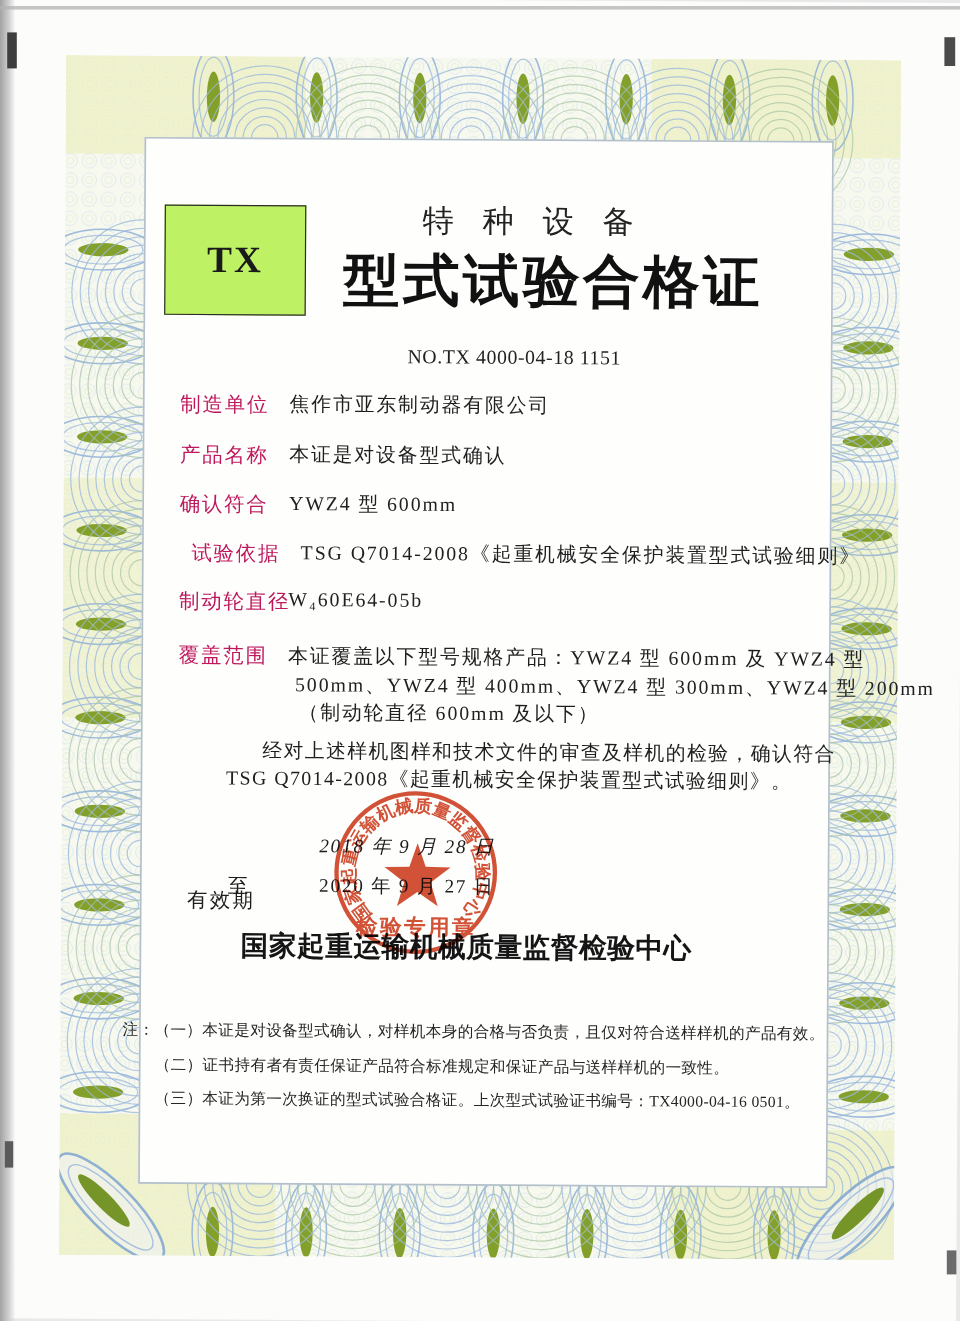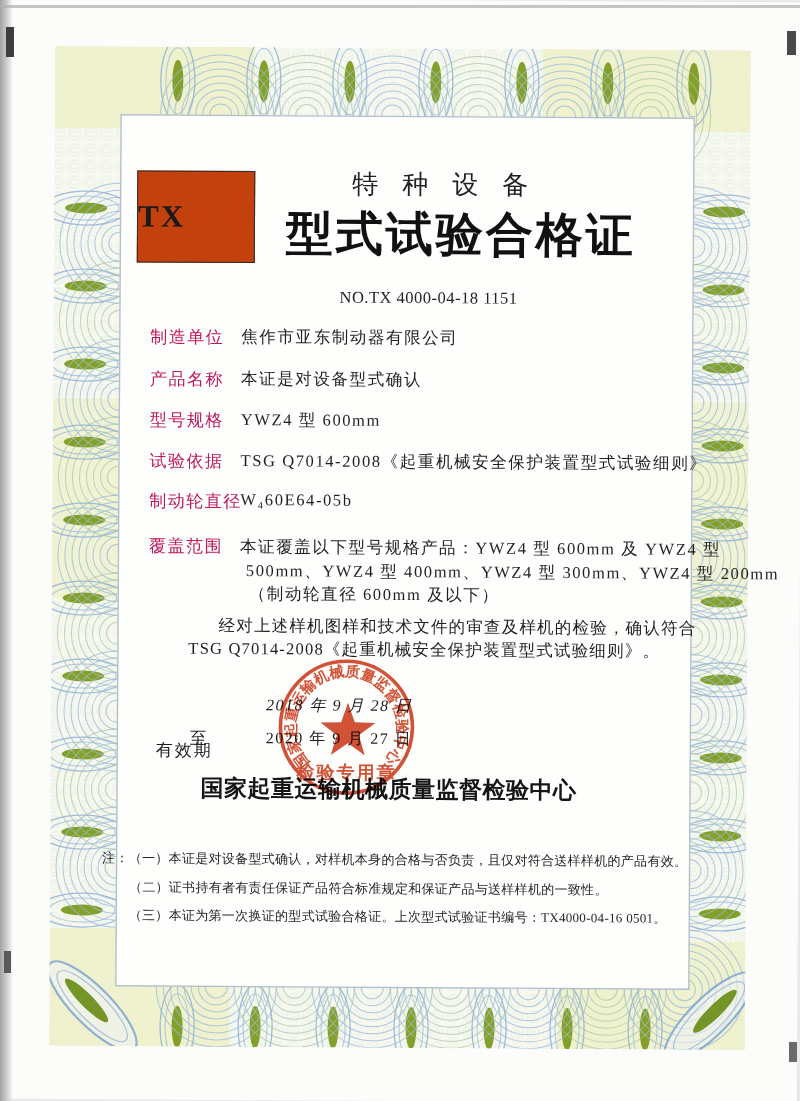--- a/index.html
+++ b/index.html
@@ -19,35 +19,35 @@
     background:linear-gradient(to right,#a2a2a2,#cfcfcf 55%,rgba(230,230,230,0));}
   .scan-top{position:absolute;left:0;top:5px;right:0;height:3px;background:#b3b3b3;opacity:.75;}
   .tab{position:absolute;background:#3e3e3e;}
   .tab.t1{left:6px;top:27px;width:8px;height:30px;}
   .tab.t2{left:787px;top:31px;width:9px;height:24px;background:#4a4a4a;}
   .tab.t3{left:4px;top:951px;width:7px;height:22px;background:#5a5a5a;}
   .tab.t4{left:789px;top:1042px;width:8px;height:20px;background:#6a6a6a;}
 
   
   .tx-box{left:135px;top:172px;width:116px;height:90px;border:1.6px solid #2b2b2b;
-    display:flex;align-items:center;justify-content:flex-start;background:#c2410c;}
+    display:flex;align-items:center;justify-content:center;background:#bef264;}
   .tx-box span{font-size:31px;font-weight:bold;letter-spacing:2px;color:#1a1a1a;}
   .cat{left:350px;top:167px;font-size:26px;letter-spacing:24px;color:#222;}
   .title{left:284px;top:203px;font-size:47px;font-weight:bold;letter-spacing:3px;color:#111;}
   .certno{left:338px;top:288px;font-size:16.5px;letter-spacing:.5px;color:#222;}
 
   
   .row{left:149px;display:flex;align-items:flex-start;}
   .flabel{font-size:17px;letter-spacing:1.5px;white-space:nowrap;color:#be185d;}
   .fvalue{margin-left:9px;font-size:16.5px;letter-spacing:1.6px;color:#1f1f1f;
     position:absolute;left:82px;white-space:nowrap;}
   .fvalue div{line-height:23.5px;white-space:nowrap;}
   .fvalue div:nth-child(2){padding-left:6px;}
   .fvalue div:nth-child(3){padding-left:9px;}
-  .r1{top:327px;} .r2{top:369px;text-align:right;} .r3{top:410px;} .r4{top:451px;} .r5{top:491px;} .r6{top:536px;}
+  .r1{top:327px;} .r2{top:369px;text-align:right;} .r3{top:410px;} .r4{top:451px;margin-left:10px;} .r5{top:491px;} .r6{top:536px;}
 
   .concl1{left:219px;top:616px;font-size:16.5px;letter-spacing:1.2px;color:#1f1f1f;white-space:nowrap;}
   .concl2{left:189px;top:639px;font-size:16.5px;letter-spacing:1.2px;color:#1f1f1f;white-space:nowrap;}
 
   .vlabel{left:157px;top:697px;font-size:17px;letter-spacing:2px;margin-top:43px;}
   .vto{left:191px;top:728px;font-size:17px;}
   .vstart{left:267px;top:696px;font-size:16px;letter-spacing:1.5px;white-space:nowrap;font-style:italic;}
   .vend{left:267px;top:729px;font-size:16px;letter-spacing:1.5px;white-space:nowrap;}
 
   .issuer{left:108px;top:774px;width:564px;text-align:center;font-size:23px;
@@ -199,21 +199,21 @@
 
     <div class="row r1">
       <span class="flabel">制造单位</span>
       <span class="fvalue">焦作市亚东制动器有限公司</span>
     </div>
     <div class="row r2">
       <span class="flabel">产品名称</span>
       <span class="fvalue">本证是对设备型式确认</span>
     </div>
     <div class="row r3">
-      <span class="flabel">型号规格</span>
+      <span class="flabel">确认符合</span>
       <span class="fvalue">YWZ4 型 600mm</span>
     </div>
     <div class="row r4">
       <span class="flabel">试验依据</span>
       <span class="fvalue">TSG Q7014-2008《起重机械安全保护装置型式试验细则》</span>
     </div>
     <div class="row r5">
       <span class="flabel">制动轮直径</span>
       <span class="fvalue">W₄60E64-05b</span>
     </div>

